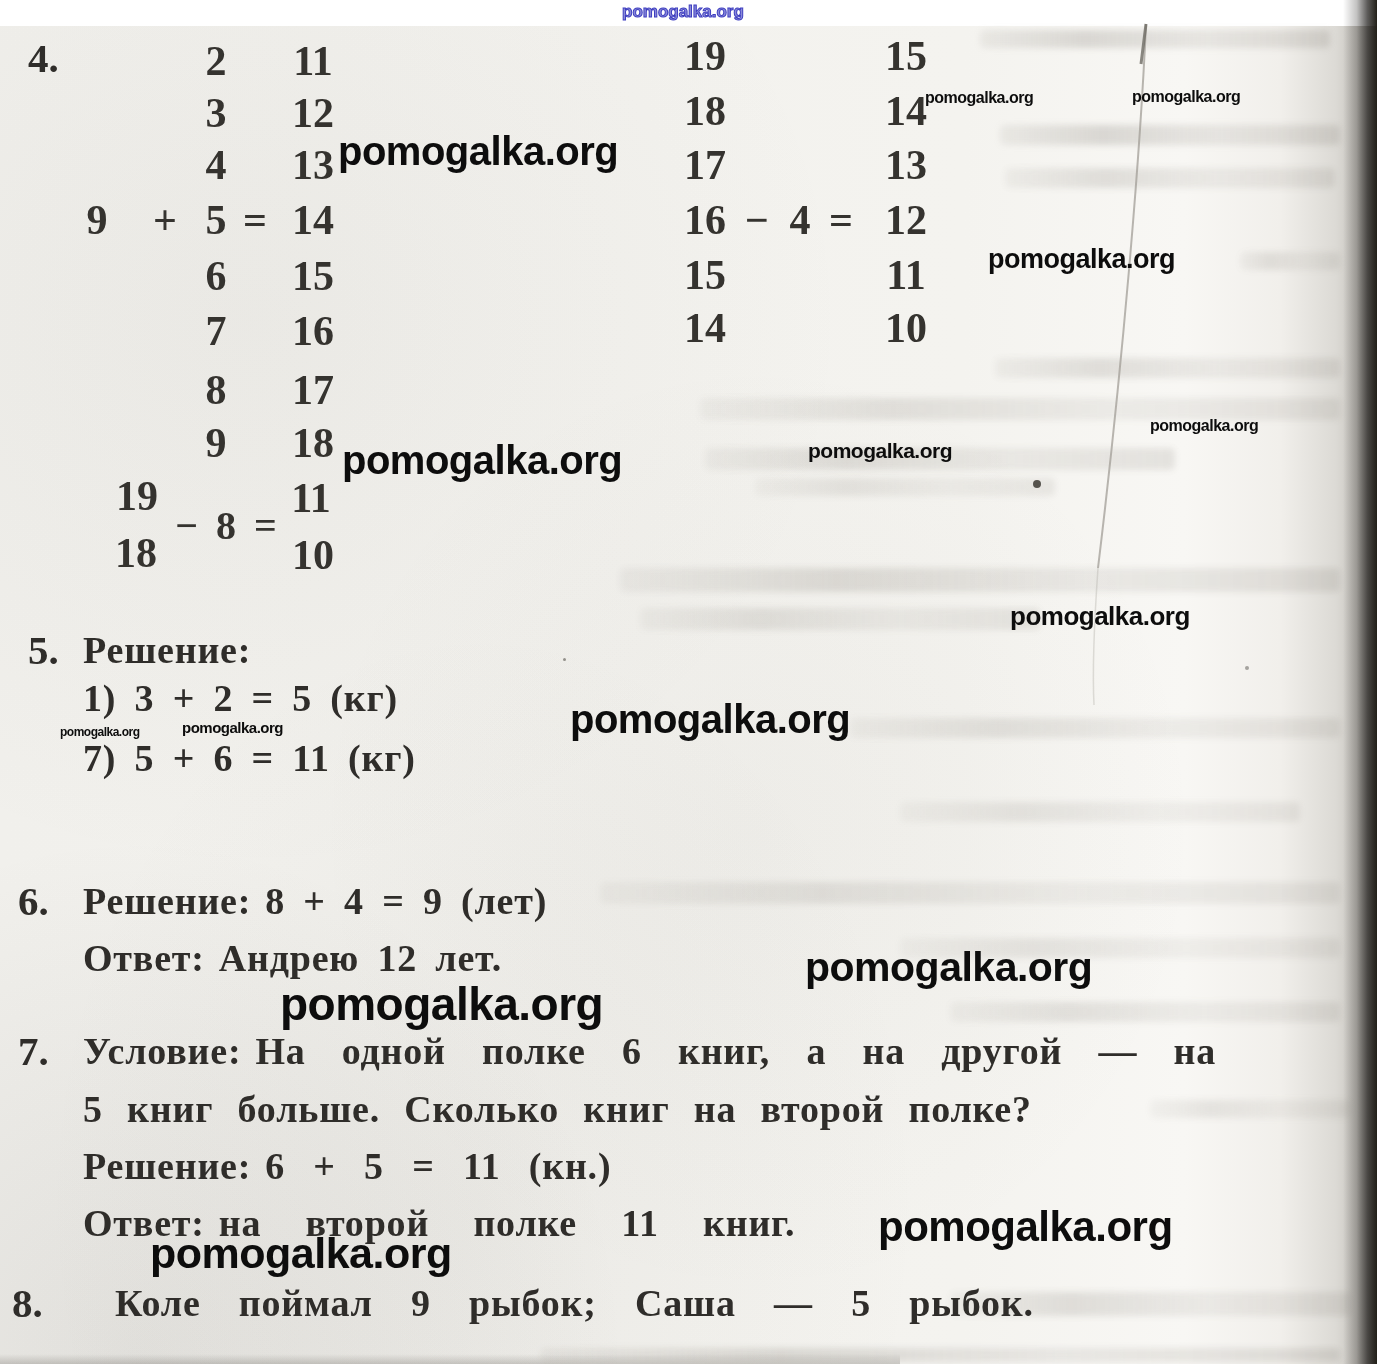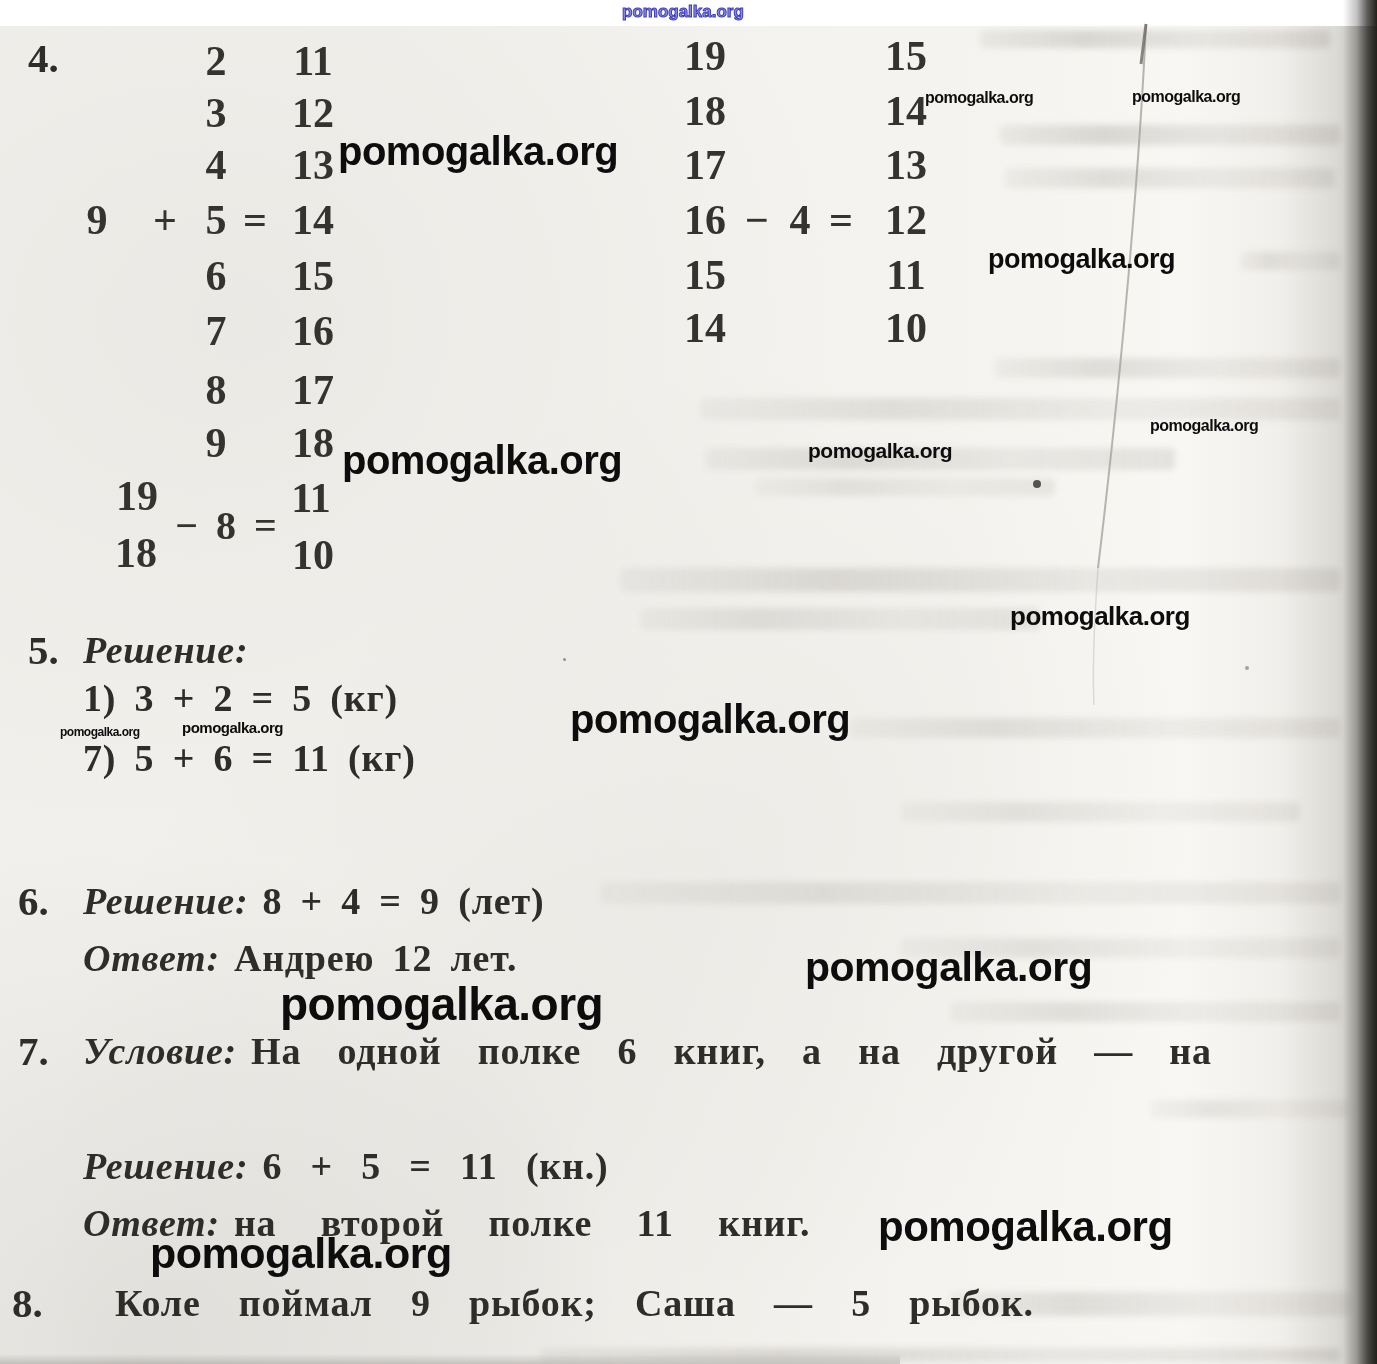--- a/index.html
+++ b/index.html
@@ -42,21 +42,21 @@
     position:absolute;transform:translateX(-50%);
     font-weight:700;font-size:42px;line-height:1;color:#35332f;white-space:nowrap;
   }
   .pnum{
     position:absolute;font-weight:700;font-size:41px;line-height:1;color:#2f2d2a;
   }
   .line{
     position:absolute;font-size:38px;line-height:1.08;color:#2f2d2a;
     font-weight:600;letter-spacing:0.8px;white-space:nowrap;
   }
-  .lbl{font-style:italic;margin-right:14px;}
+  .lbl{margin-right:14px;}
   .ws8{word-spacing:8px}.ws14{word-spacing:14px}.ws18{word-spacing:18px}
   .ws26{word-spacing:26px}.ws28{word-spacing:28px}.ws34{word-spacing:34px}
   .bleed{
     position:absolute;border-radius:5px;filter:blur(3px);
     background:linear-gradient(90deg, rgba(135,130,122,0.10), rgba(135,130,122,0.26) 30%, rgba(135,130,122,0.14) 65%, rgba(135,130,122,0.22));
   }
   .speck{position:absolute;border-radius:50%;background:#56534d;}
   svg.crease{position:absolute;left:0;top:0;pointer-events:none;}
 </style>
 </head>
@@ -158,20 +158,21 @@
     <span class="lbl">Решение:</span><span>8 + 4 = 9 (лет)</span>
   </div>
   <div class="line ws8" style="left:83px;top:938px;">
     <span class="lbl">Ответ:</span><span>Андрею 12 лет.</span>
   </div>
 
   <span class="pnum" style="left:18px;top:1031px;">7.</span>
   <div class="line ws26" style="left:83px;top:1031px;">
     <span class="lbl">Условие:</span><span>На одной полке 6 книг, а на другой — на</span>
   </div>
+  <div class="line ws14" style="left:83px;top:1089px;">5 книг больше. Сколько книг на второй полке?</div>
   <div class="line ws18" style="left:83px;top:1146px;text-align:right;">
     <span class="lbl">Решение:</span><span>6 + 5 = 11 (кн.)</span>
   </div>
   <div class="line ws34" style="left:83px;top:1203px;">
     <span class="lbl">Ответ:</span><span>на второй полке 11 книг.</span>
   </div>
 
   <span class="pnum" style="left:12px;top:1283px;">8.</span>
   <div class="line ws28" style="left:115px;top:1283px;">Коле поймал 9 рыбок; Саша — 5 рыбок.</div>
 

